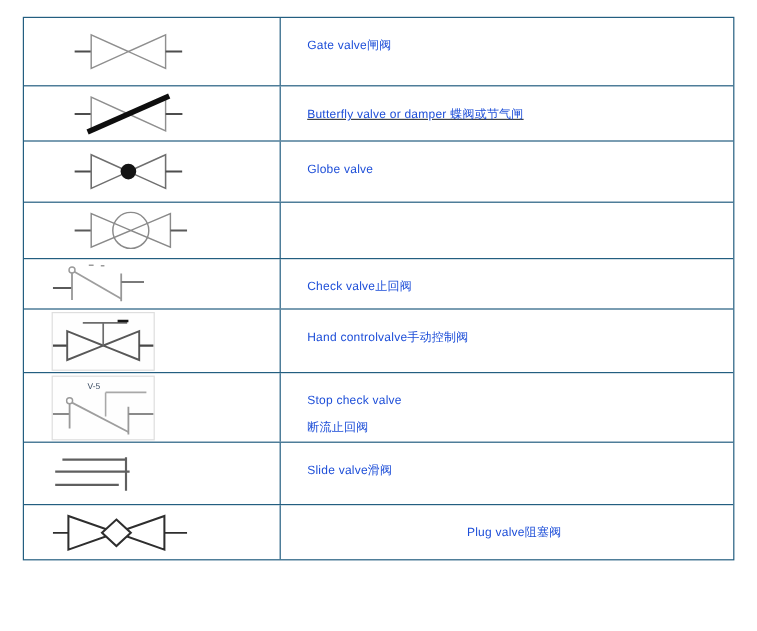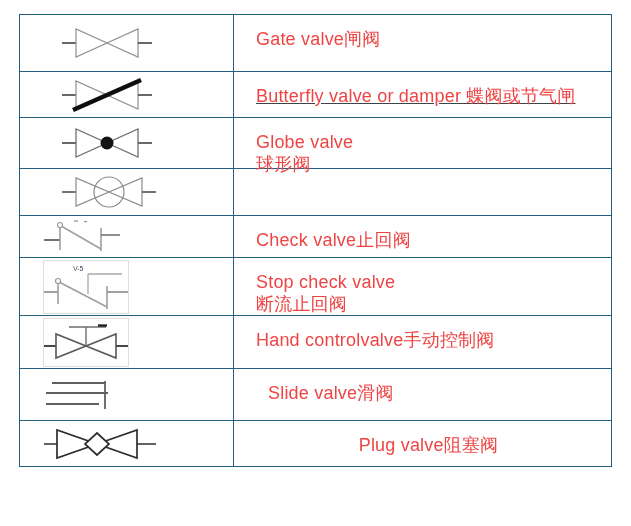--- a/index.html
+++ b/index.html
@@ -17,27 +17,27 @@
   .row{display:flex;box-sizing:border-box;border-bottom:1.5px solid #235e80;}
   .row:last-child{border-bottom:none;}
   .cell-sym{
     width:214px;flex:0 0 214px;box-sizing:border-box;
     border-right:1.5px solid #235e80;
     display:flex;align-items:center;
   }
   .cell-txt{
     flex:1;box-sizing:border-box;
     padding:13px 10px 0 22px;
-    font-size:18px;line-height:22px;color:#ef4444;
+    font-size:10px;line-height:22px;color:#1d4ed8;
     letter-spacing:0.2px;
   }
   
   .r0{height:57px;} .r1{height:46px;text-decoration:underline;} .r2{height:51px;} .r3{height:47px;}
   .r4{height:42px;} .r5{height:53px;} .r6{height:58px;} .r7{height:55px;}
-  .r8{height:52px;gap:12px;} .r9{height:45px;text-align:center;}
+  .r8{height:52px;} .r9{height:45px;text-align:center;}
   
   .pad-a{padding-left:42px;} .pad-b{padding-left:24px;} .pad-c{padding-left:23px;}
   .imgbox{
     border:1px solid #dedede;background:#fefefe;
     display:flex;align-items:center;justify-content:center;
   }
   svg{display:block;}
 </style>
 </head>
 <body>
@@ -78,21 +78,20 @@
       <svg width="90" height="36" viewBox="0 0 90 36">
         <line x1="0" y1="18" x2="14" y2="18" stroke="#4d4d4d" stroke-width="1.7"></line>
         <polygon points="14,4 14,32 45,18" fill="none" stroke="#6f6f6f" stroke-width="1.3"></polygon>
         <polygon points="76,4 76,32 45,18" fill="none" stroke="#6f6f6f" stroke-width="1.3"></polygon>
         <line x1="76" y1="18" x2="90" y2="18" stroke="#4d4d4d" stroke-width="1.7"></line>
         <circle cx="45" cy="18" r="6.5" fill="#141414"></circle>
       </svg>
     </div>
     <div class="cell-txt">
       <div>Globe valve</div>
-      <div>球形阀</div>
     </div>
   </div>
 
   <div class="row r3">
     <div class="cell-sym pad-a">
       <svg width="94" height="40" viewBox="0 0 94 40">
         <line x1="0" y1="20" x2="14" y2="20" stroke="#5a5a5a" stroke-width="1.7"></line>
         <polygon points="14,6 14,34 47,20" fill="none" stroke="#8a8a8a" stroke-width="1.2"></polygon>
         <polygon points="80,6 80,34 47,20" fill="none" stroke="#8a8a8a" stroke-width="1.2"></polygon>
         <line x1="80" y1="20" x2="94" y2="20" stroke="#5a5a5a" stroke-width="1.7"></line>
@@ -112,58 +111,58 @@
         <line x1="18" y1="6.5" x2="57" y2="29" stroke="#9e9e9e" stroke-width="1.5"></line>
         <line x1="57" y1="8" x2="57" y2="31" stroke="#979797" stroke-width="1.5"></line>
         <line x1="57" y1="15" x2="76" y2="15" stroke="#7a7a7a" stroke-width="1.7"></line>
       </svg>
     </div>
     <div class="cell-txt">
       <div>Check valve止回阀</div>
     </div>
   </div>
 
+  <div class="row r5">
+    <div class="cell-sym pad-c">
+      <div class="imgbox">
+        <svg width="84" height="47" viewBox="0 0 84 47">
+          <line x1="0" y1="27" x2="12" y2="27" stroke="#474747" stroke-width="2"></line>
+          <polygon points="12,15 12,39 42,27" fill="none" stroke="#585858" stroke-width="1.6"></polygon>
+          <polygon points="72,15 72,39 42,27" fill="none" stroke="#585858" stroke-width="1.6"></polygon>
+          <line x1="72" y1="27" x2="84" y2="27" stroke="#474747" stroke-width="2"></line>
+          <line x1="42" y1="27" x2="42" y2="8" stroke="#6b6b6b" stroke-width="1.4"></line>
+          <line x1="25" y1="8" x2="62" y2="8" stroke="#6b6b6b" stroke-width="1.4"></line>
+          <line x1="54" y1="6.5" x2="63" y2="6.5" stroke="#161616" stroke-width="2.2"></line>
+        </svg>
+      </div>
+    </div>
+    <div class="cell-txt">
+      <div>Hand controlvalve手动控制阀</div>
+    </div>
+  </div>
+
   <div class="row r6">
     <div class="cell-sym pad-c">
       <div class="imgbox">
         <svg width="84" height="52" viewBox="0 0 84 52">
           <text x="29" y="10" font-size="7" fill="#3c4d63">V-5</text>
           <line x1="44" y1="13" x2="78" y2="13" stroke="#a8a8a8" stroke-width="1.3"></line>
           <line x1="44" y1="13" x2="44" y2="33" stroke="#a8a8a8" stroke-width="1.3"></line>
           <line x1="0" y1="31" x2="14" y2="31" stroke="#8a8a8a" stroke-width="1.6"></line>
           <line x1="14" y1="19" x2="14" y2="43" stroke="#9a9a9a" stroke-width="1.5"></line>
           <circle cx="14" cy="20" r="2.5" fill="#ffffff" stroke="#9a9a9a" stroke-width="1.2"></circle>
           <line x1="16" y1="21.5" x2="63" y2="46" stroke="#9e9e9e" stroke-width="1.5"></line>
           <line x1="63" y1="25" x2="63" y2="48" stroke="#9a9a9a" stroke-width="1.5"></line>
           <line x1="63" y1="31" x2="84" y2="31" stroke="#8a8a8a" stroke-width="1.6"></line>
         </svg>
       </div>
     </div>
     <div class="cell-txt">
       <div>Stop check valve</div>
       <div>断流止回阀</div>
-    </div>
-  </div>
-
-  <div class="row r5">
-    <div class="cell-sym pad-c">
-      <div class="imgbox">
-        <svg width="84" height="47" viewBox="0 0 84 47">
-          <line x1="0" y1="27" x2="12" y2="27" stroke="#474747" stroke-width="2"></line>
-          <polygon points="12,15 12,39 42,27" fill="none" stroke="#585858" stroke-width="1.6"></polygon>
-          <polygon points="72,15 72,39 42,27" fill="none" stroke="#585858" stroke-width="1.6"></polygon>
-          <line x1="72" y1="27" x2="84" y2="27" stroke="#474747" stroke-width="2"></line>
-          <line x1="42" y1="27" x2="42" y2="8" stroke="#6b6b6b" stroke-width="1.4"></line>
-          <line x1="25" y1="8" x2="62" y2="8" stroke="#6b6b6b" stroke-width="1.4"></line>
-          <line x1="54" y1="6.5" x2="63" y2="6.5" stroke="#161616" stroke-width="2.2"></line>
-        </svg>
-      </div>
-    </div>
-    <div class="cell-txt">
-      <div>Hand controlvalve手动控制阀</div>
     </div>
   </div>
 
 
   <div class="row r8">
     <div class="cell-sym pad-b">
       <svg width="66" height="32" viewBox="0 0 66 32">
         <line x1="8" y1="4" x2="61" y2="4" stroke="#5f5f5f" stroke-width="1.8"></line>
         <line x1="2" y1="14" x2="64" y2="14" stroke="#5f5f5f" stroke-width="1.8"></line>
         <line x1="2" y1="25" x2="55" y2="25" stroke="#5f5f5f" stroke-width="1.8"></line>

